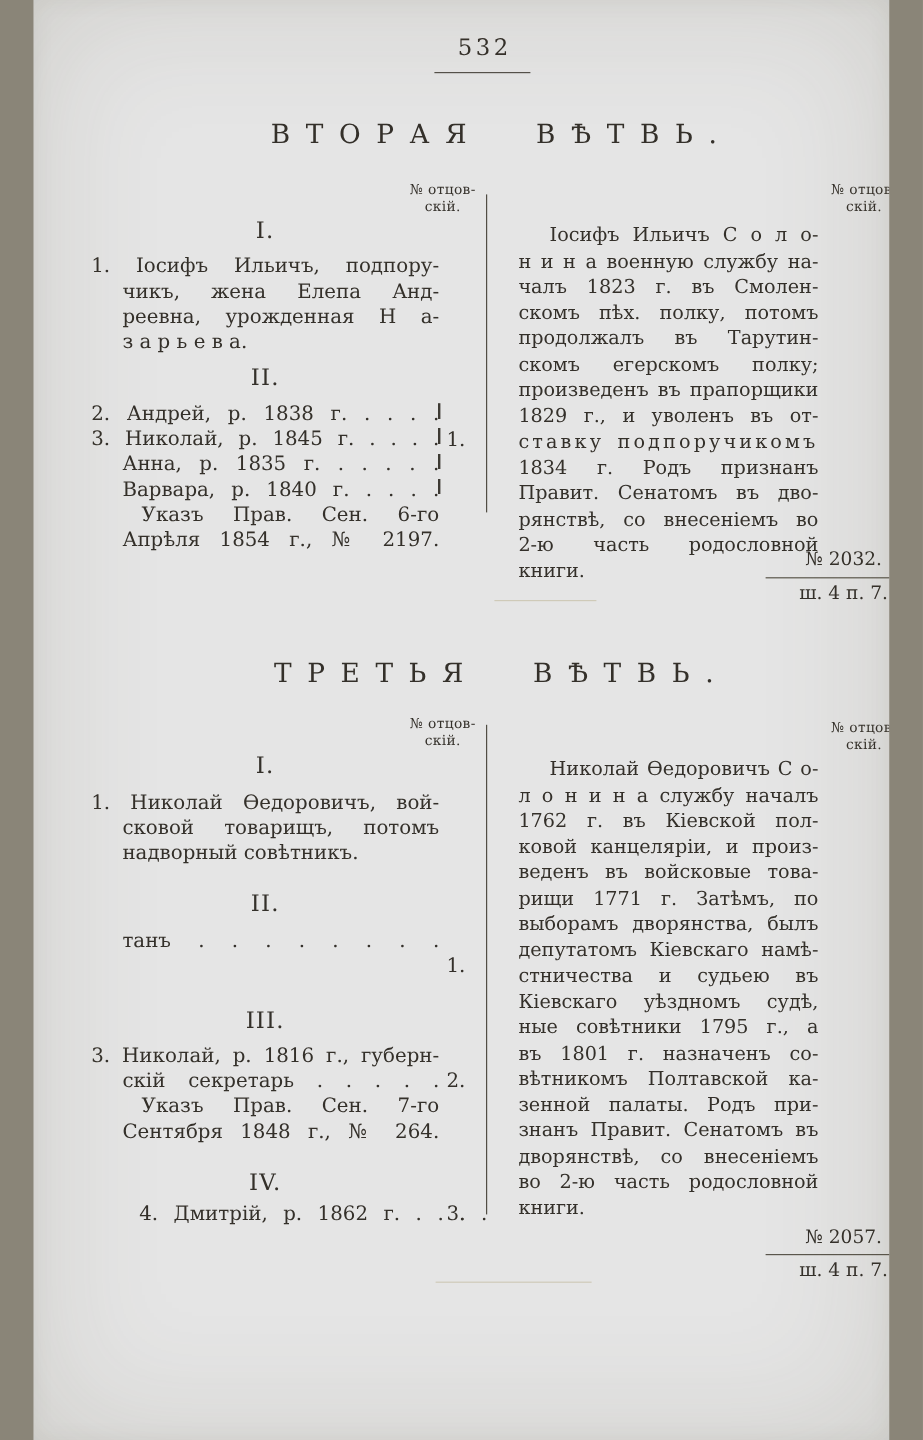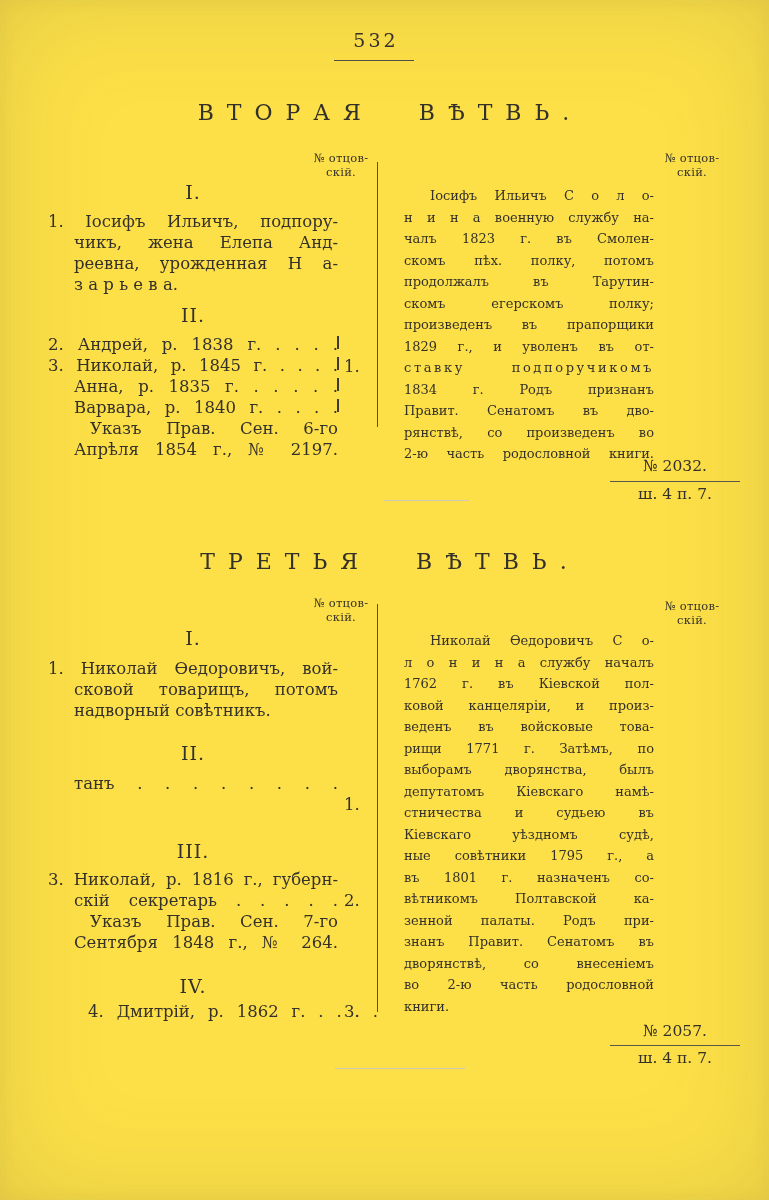--- a/index.html
+++ b/index.html
@@ -1,20 +1,20 @@
 <!DOCTYPE html>
 <html><head>
 <meta charset="utf-8">
 <style>
   html,body { margin:0; padding:0; background:#8a8578; }
   .page {
     position:relative;
-    width:769px; height:1200px;
+    width:713px; height:1200px;
     margin:0 auto;
-    background:#fde047;
+    background:#e5e5e5;
     color:#34302a;
     font-family:"DejaVu Serif", serif;
     overflow:hidden;
   }
   .page::after {
     content:"";
     position:absolute; inset:0;
     box-shadow: inset 0 0 110px rgba(95,84,60,.16), inset 0 0 18px rgba(95,84,60,.08);
     pointer-events:none;
   }
@@ -40,21 +40,21 @@
   .lcol { left:48px; width:290px; }
   .gen-heading { left:48px; width:290px; text-align:center; font-size:19px;
                  letter-spacing:1px; }
   .line { height:21px; line-height:21px; font-size:16.5px; }
   .jl { text-align:justify; text-align-last:justify; }
   .ind { margin-left:26px; }
   .ind2 { margin-left:42px; }
 
   
   .rcol { left:404px; width:250px; }
-  .rline { height:21.5px; line-height:21.5px; font-size:13px; }
+  .rline { height:21.5px; line-height:21.5px; font-size:16px; }
   .ls { letter-spacing:2.6px; }
 
   
   .bracket { left:337px; top:336px; width:2px; height:80px;
              background:repeating-linear-gradient(to bottom,#3d3a33 0 13px, transparent 13px 21px); }
   .fnum { font-size:16.5px; line-height:21px; }
 
   
   .case { left:610px; width:130px; text-align:center; font-size:15.5px; }
   .case-rule { left:610px; width:130px; height:1px; background:#5b574d; }
@@ -111,21 +111,21 @@
     <div class="rline jl">н и н а военную службу на-</div>
     <div class="rline jl">чалъ 1823 г. въ Смолен-</div>
     <div class="rline jl">скомъ пѣх. полку, потомъ</div>
     <div class="rline jl">продолжалъ въ Тарутин-</div>
     <div class="rline jl">скомъ егерскомъ полку;</div>
     <div class="rline jl">произведенъ въ прапорщики</div>
     <div class="rline jl">1829 г., и уволенъ въ от-</div>
     <div class="rline jl ls">ставку подпоручикомъ</div>
     <div class="rline jl">1834 г. Родъ признанъ</div>
     <div class="rline jl">Правит. Сенатомъ въ дво-</div>
-    <div class="rline jl">рянствѣ, со произведенъ во</div>
+    <div class="rline jl">рянствѣ, со внесеніемъ во</div>
     <div class="rline jl">2-ю часть родословной книги.</div>
   </div>
 
   <div class="abs case" style="top:457px;">№ 2032.</div>
   <div class="abs case-rule" style="top:481px;"></div>
   <div class="abs case" style="top:485px;">ш. 4 п. 7.</div>
 
   <div class="abs artifact" style="left:384px; top:500px; width:85px;"></div>
 
   <div class="abs branch-title" style="top:549px;">ТРЕТЬЯ ВѢТВЬ.</div>

